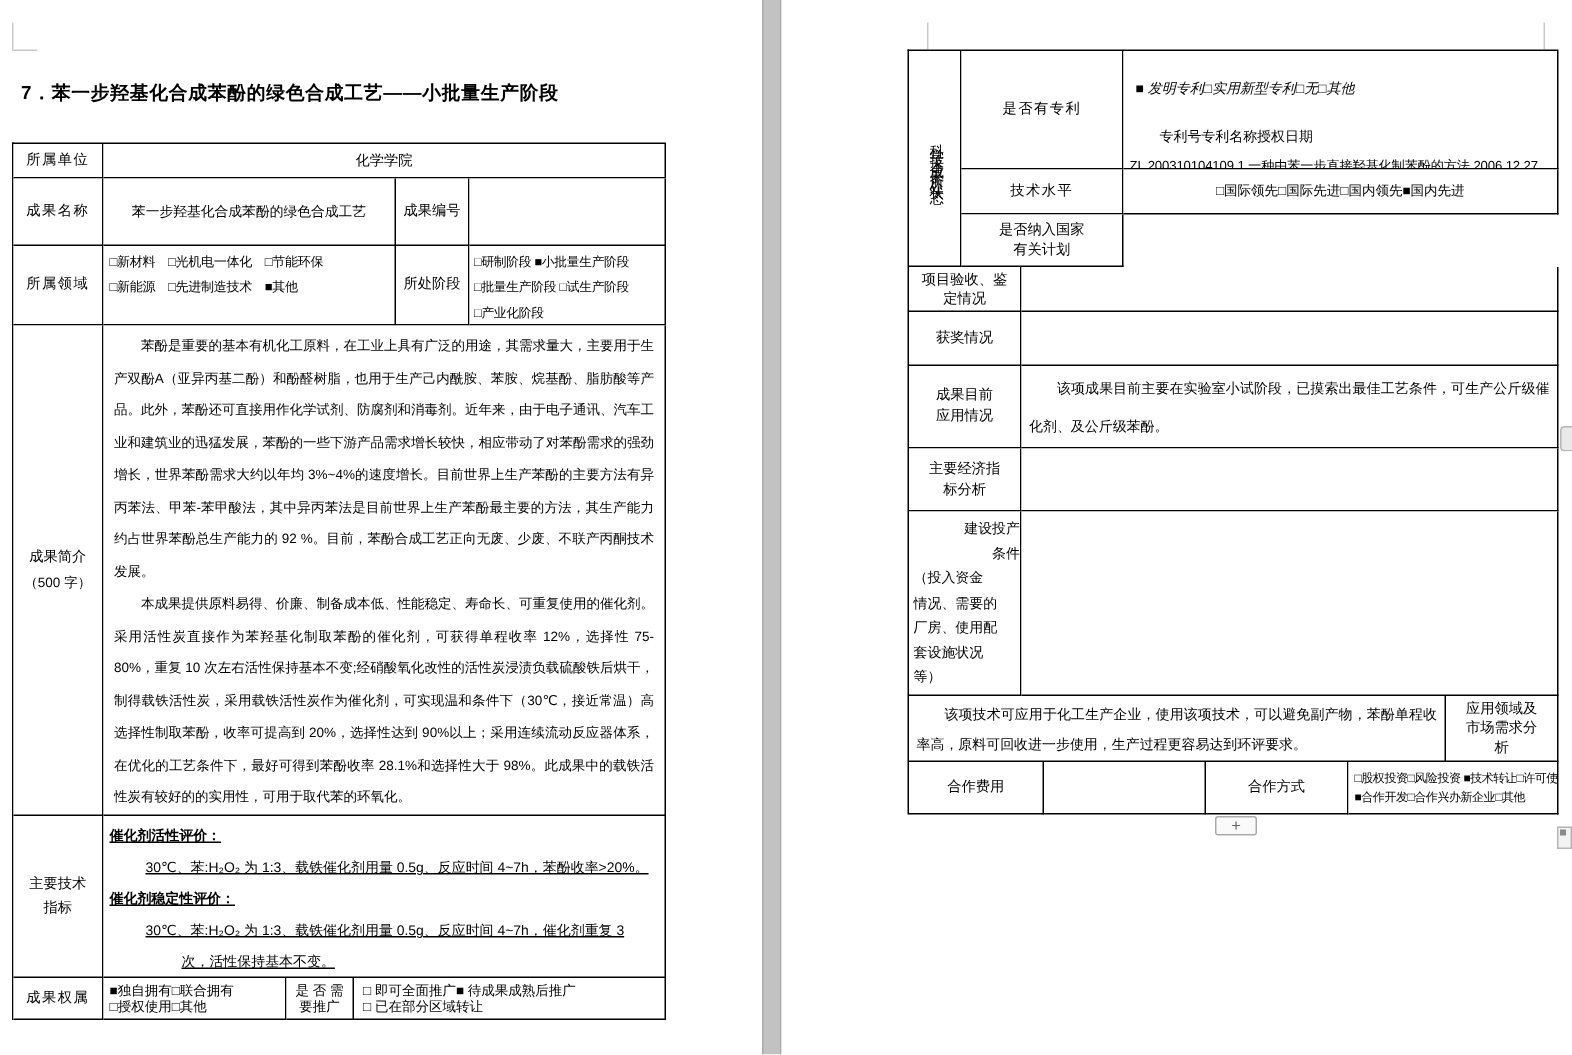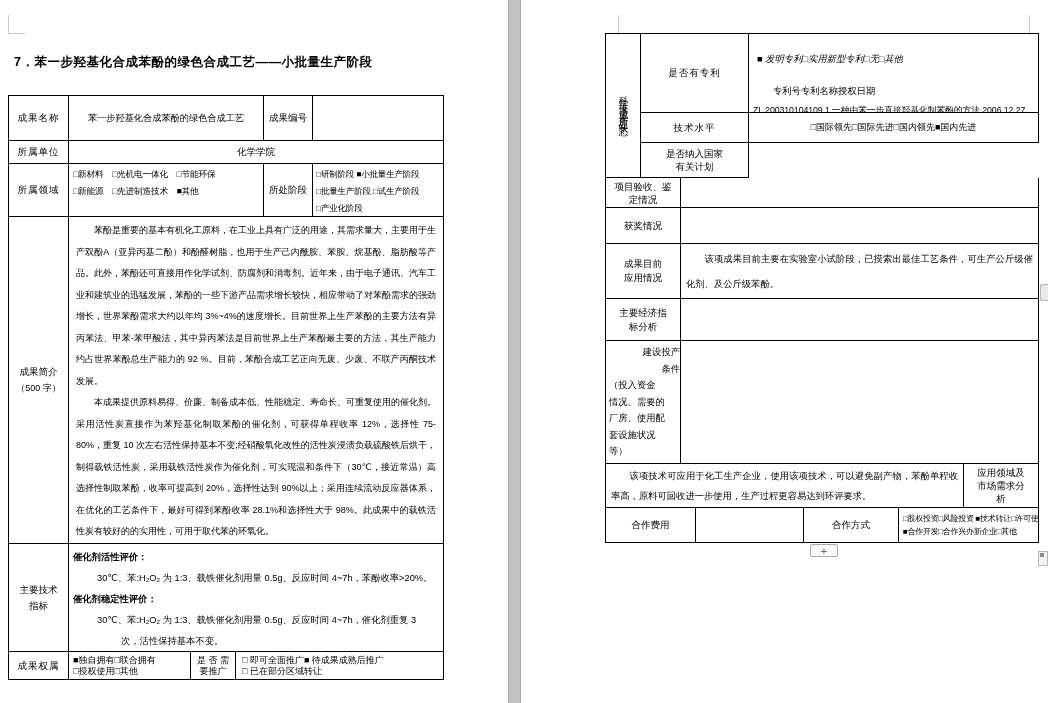--- a/index.html
+++ b/index.html
@@ -19,21 +19,21 @@
   .tbl{position:absolute;border-top:1px solid #000;border-left:1px solid #000;font-size:9.5px;}
   .trow{display:flex;}
   .cell{position:relative;border-right:1px solid #000;border-bottom:1px solid #000;box-sizing:border-box;overflow:hidden;background:#fff;}
   .lbl{display:flex;flex-direction:column;justify-content:center;align-items:center;text-align:center;letter-spacing:1px;line-height:12px;}
   .mid{display:flex;justify-content:center;align-items:center;text-align:center;}
 
   .opts{font-size:8.7px;line-height:17px;padding:2px 0 0 4px;letter-spacing:-0.2px;white-space:nowrap;}
   .opts-stage{font-size:8.5px;line-height:17px;padding:2px 0 0 3px;letter-spacing:-0.2px;white-space:nowrap;}
   .brief{padding:3px 7px 0 7px;}
   .brief p{margin:0;text-indent:2em;text-align:justify;line-height:21.5px;font-size:9px;}
-  .tind{padding:3px 6px 0 4px;font-size:9.3px;line-height:21px;}
+  .tind{padding:3px 6px 0 4px;font-size:9.3px;line-height:21px;text-decoration:underline;}
   .tind .hd{font-weight:bold;}
   .tind .dt{padding-left:24px;}
   .own{font-size:9px;line-height:11px;padding:3px 0 0 4px;white-space:nowrap;}
   .promo-lbl{font-size:9px;line-height:11px;letter-spacing:0;}
   .promo{font-size:9px;line-height:11px;padding:3px 0 0 6px;white-space:nowrap;}
 
   .vlab{display:flex;justify-content:center;align-items:center;}
   .vtext{writing-mode:vertical-rl;text-orientation:upright;letter-spacing:3.5px;font-size:9.5px;}
   .pat{font-size:9.3px;}
   .pat .pl1{margin:19px 0 0 8px;white-space:nowrap;font-style:italic;}
@@ -61,29 +61,29 @@
 
 <div id="page-left" class="page">
   <div class="mark" style="left:8px;top:15px;width:1px;height:18px"></div>
   <div class="mark" style="left:8px;top:33px;width:17px;height:1px"></div>
 
   <div class="doc-title">7．苯一步羟基化合成苯酚的绿色合成工艺——小批量生产阶段</div>
 
   <div class="tbl" style="left:8px;top:95px;width:435px">
 
     <div class="trow">
+      <div class="cell lbl" style="width:60px;height:23px">所属单位</div>
+      <div class="cell mid" style="width:375px;height:23px">化学学院</div>
+    </div>
+
+    <div class="trow">
       <div class="cell lbl" style="width:60px;height:45px">成果名称</div>
       <div class="cell mid" style="width:195px;height:45px;font-size:9.2px">苯一步羟基化合成苯酚的绿色合成工艺</div>
       <div class="cell lbl" style="width:49px;height:45px;letter-spacing:0">成果编号</div>
       <div class="cell" style="width:131px;height:45px"></div>
-    </div>
-
-    <div class="trow">
-      <div class="cell lbl" style="width:60px;height:23px">所属单位</div>
-      <div class="cell mid" style="width:375px;height:23px">化学学院</div>
     </div>
 
     <div class="trow">
       <div class="cell lbl" style="width:60px;height:53px">所属领域</div>
       <div class="cell opts" style="width:195px;height:53px">
         <div>□新材料　□光机电一体化　□节能环保</div>
         <div>□新能源　□先进制造技术　■其他</div>
       </div>
       <div class="cell lbl" style="width:49px;height:53px;letter-spacing:0">所处阶段</div>
       <div class="cell opts-stage" style="width:131px;height:53px">

